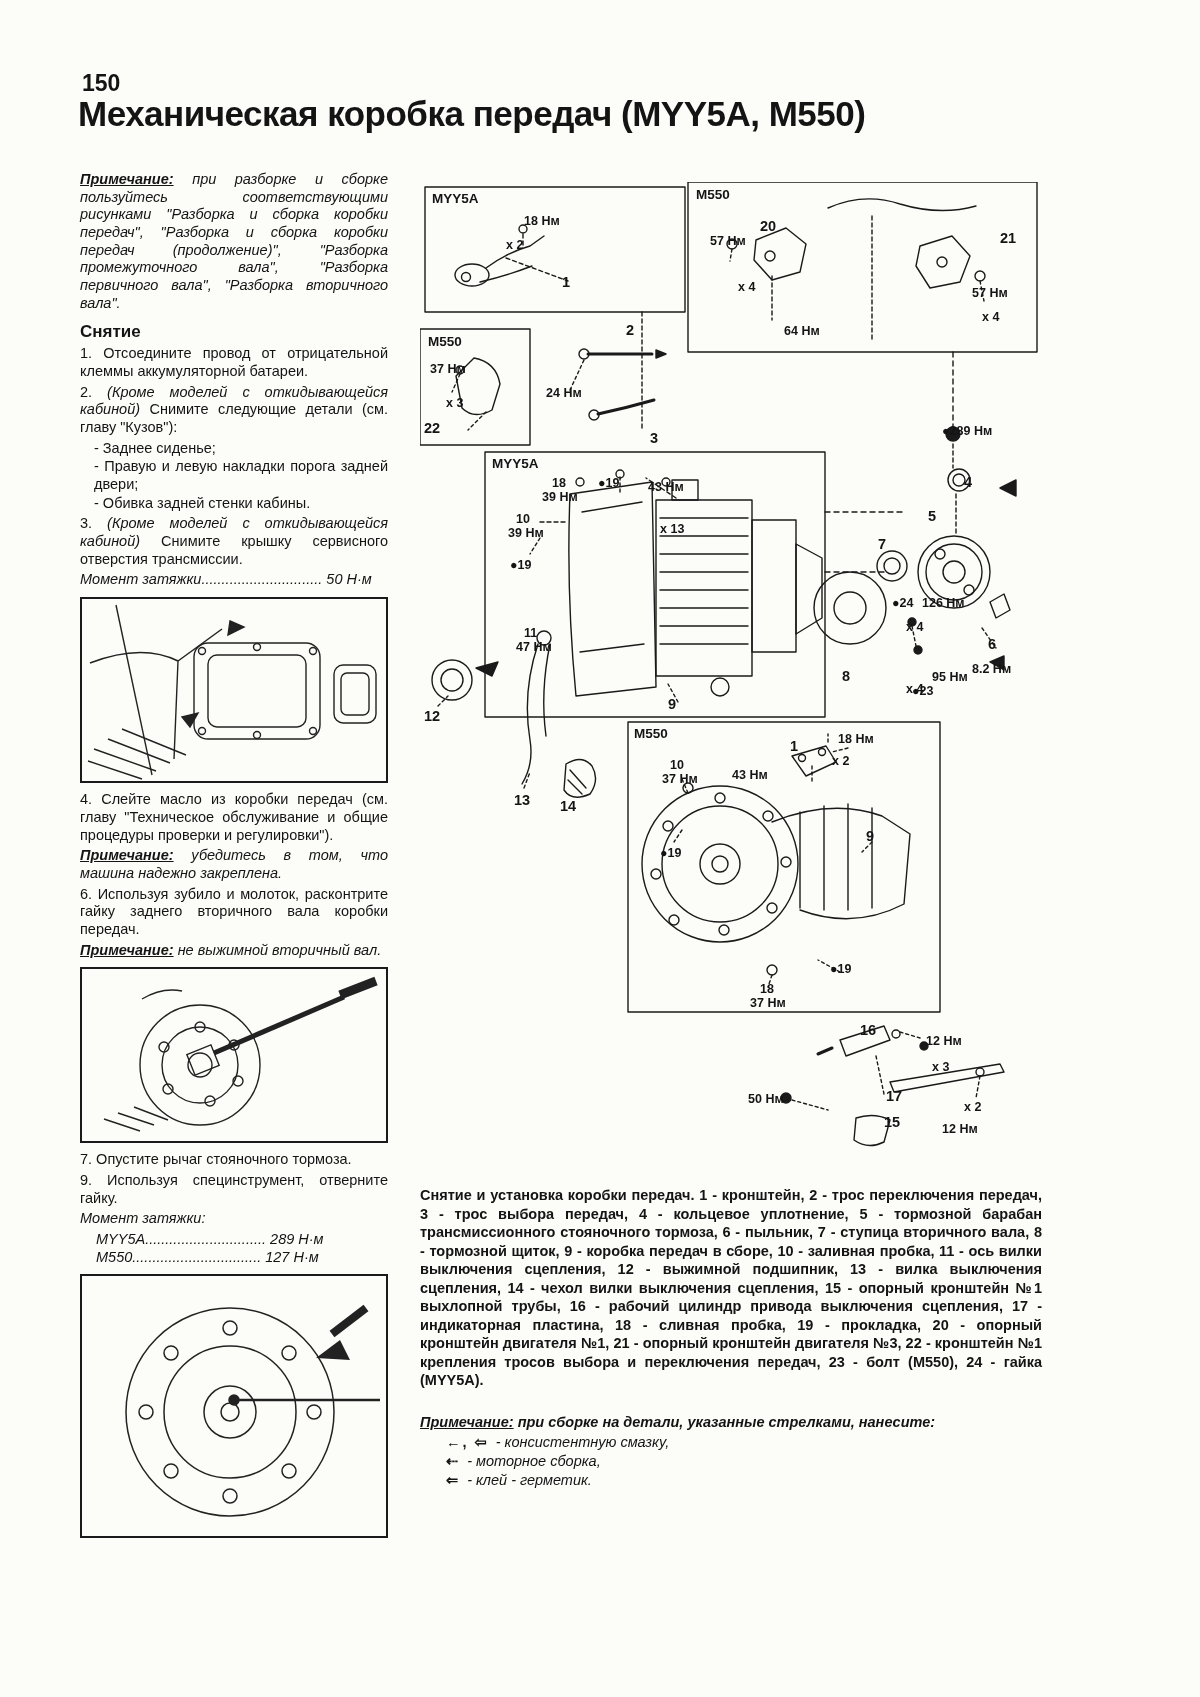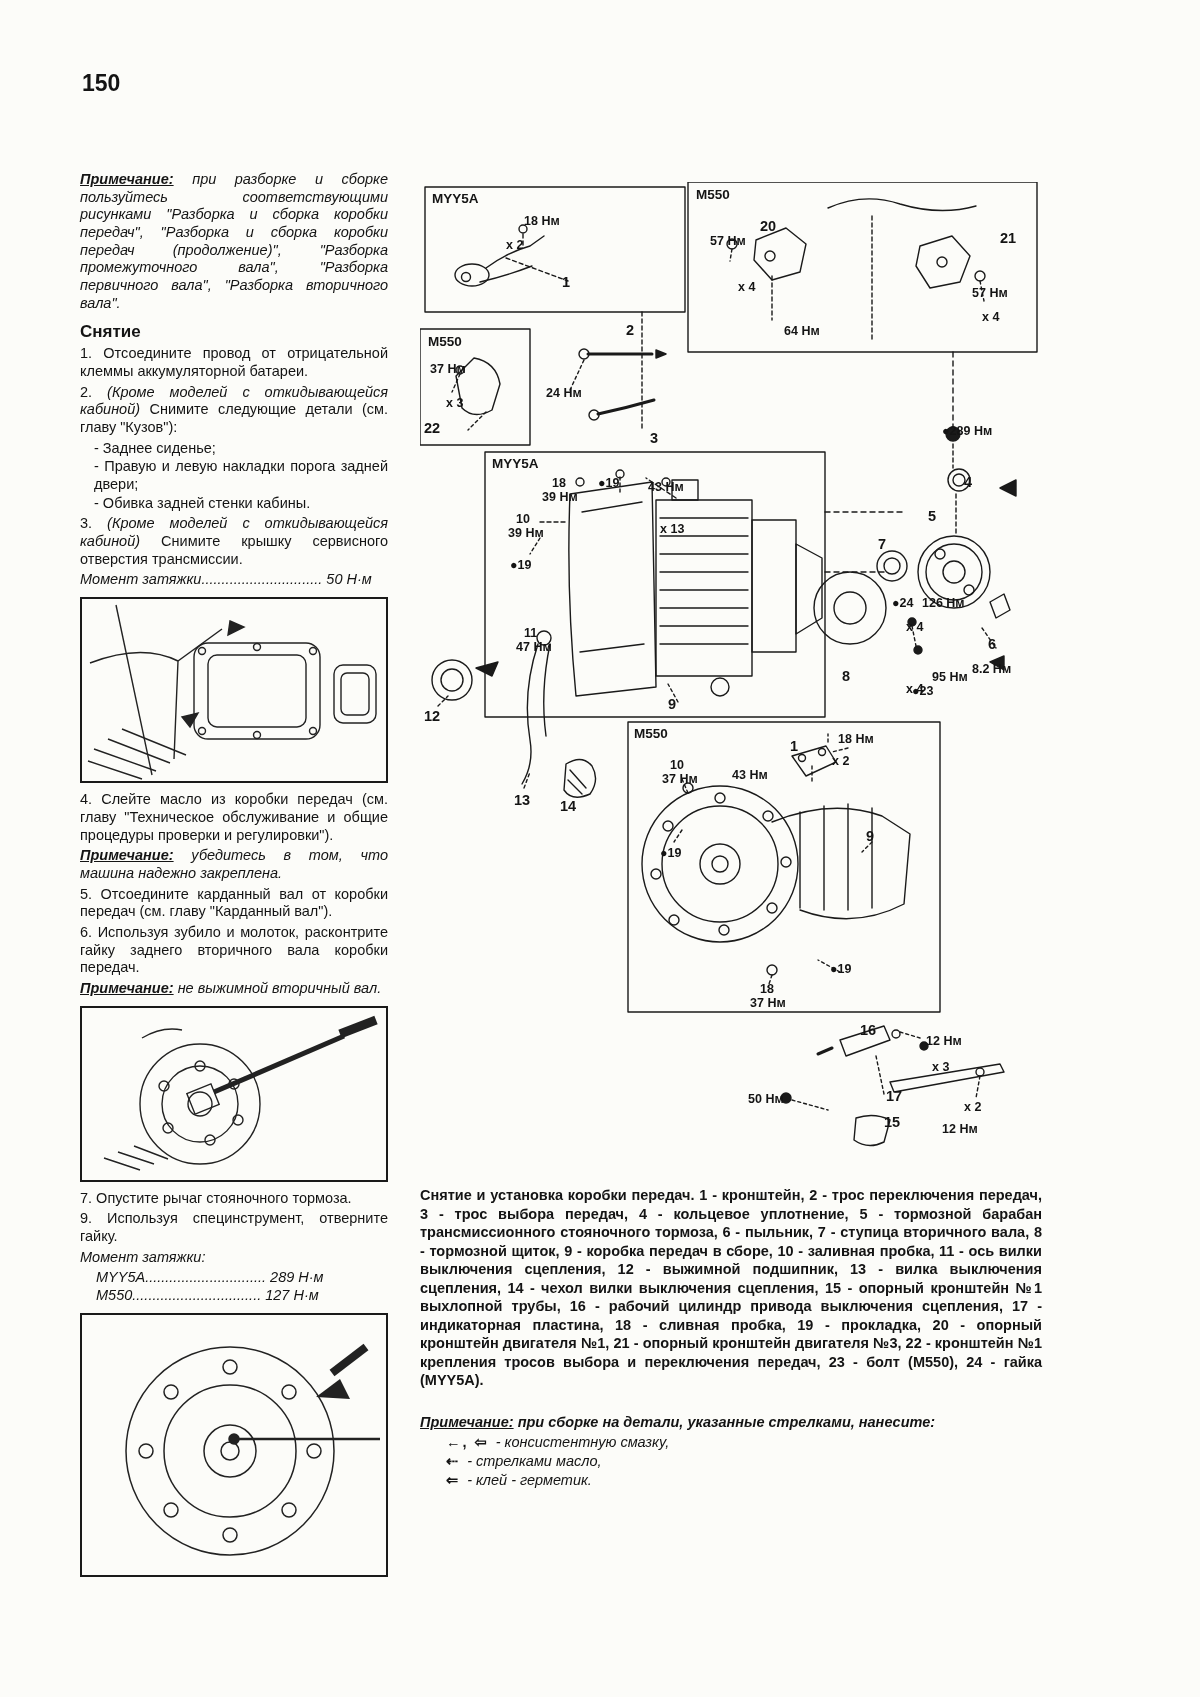--- a/index.html
+++ b/index.html
@@ -46,20 +46,21 @@
   .anote-items { }
   .anote-item { padding-left:26px; font-size:14.5px; font-style:italic; margin:3px 0; }
   .arrows { font-style:normal; font-weight:bold; margin-right:7px; letter-spacing:2px; }
 </style>
 </head>
 <body>
 
 <div class="page">
 
   <div class="page-number">150</div>
+  <h1 class="title">Механическая коробка передач (MYY5A, M550)</h1>
 
   <div class="left-col">
 
     <p>
       <span class="note-label">Примечание:</span>
       <span class="note-text">при разборке и сборке пользуйтесь соответствующими рисунками "Разборка и сборка коробки передач", "Разборка и сборка коробки передач (продолжение)", "Разборка промежуточного вала", "Разборка первичного вала", "Разборка вторичного вала".</span>
     </p>
 
     <h2 class="sect">Снятие</h2>
 
@@ -111,21 +112,20 @@
       </svg>
     </div>
 
     <p class="step">4. Слейте масло из коробки передач (см. главу "Техническое обслуживание и общие процедуры проверки и регулировки").</p>
 
     <p>
       <span class="note-label">Примечание:</span>
       <span class="note-text">убедитесь в том, что машина надежно закреплена.</span>
     </p>
 
-    <p class="step">5. Отсоедините карданный вал от коробки передач (см. главу "Карданный вал").</p>
     <p class="step">6. Используя зубило и молоток, расконтрите гайку заднего вторичного вала коробки передач.</p>
 
     <p>
       <span class="note-label">Примечание:</span>
       <span class="note-text">не выжимной вторичный вал.</span>
     </p>
 
     <div class="fig fig2">
       <svg viewBox="0 0 304 172" preserveAspectRatio="xMidYMid meet">
         <g fill="none" stroke="#222" stroke-width="1.4">
@@ -407,21 +407,21 @@
       <span class="note-text">при сборке на детали, указанные стрелками, нанесите:</span>
     </p>
 
     <div class="anote-items">
 
         <div class="anote-item">
           <span class="arrows">←, ⇦</span><span>- консистентную смазку,</span>
         </div>
 
         <div class="anote-item">
-          <span class="arrows">⇠</span><span>- стрелками масло,</span>
+          <span class="arrows">⇠</span><span>- моторное сборка,</span>
         </div>
 
         <div class="anote-item">
           <span class="arrows">⇐</span><span>- клей - герметик.</span>
         </div>
       </div>
 
   </div>
 
 </div>

